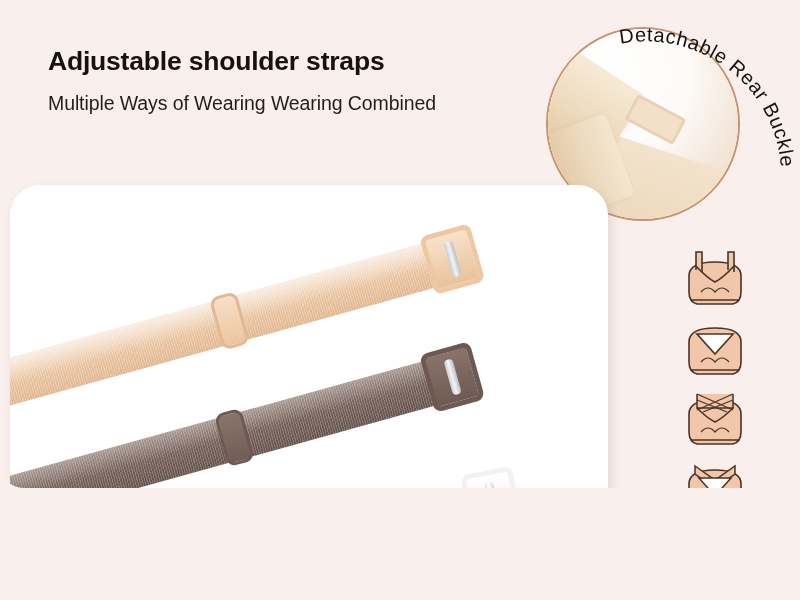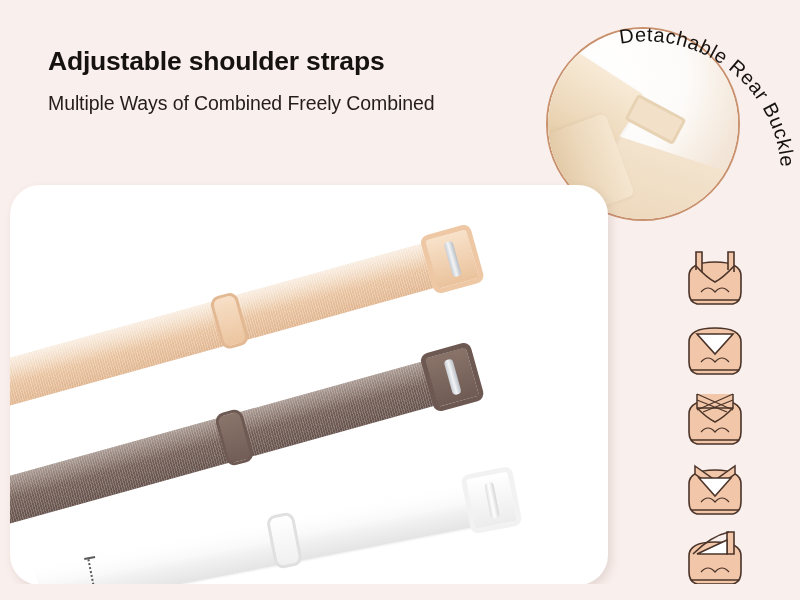--- a/index.html
+++ b/index.html
@@ -11,23 +11,24 @@
     height: 600px;
     overflow: hidden;
     background: #f9efec;
     font-family: "Liberation Sans", sans-serif;
     position: relative;
   }
   #stage {
     position: absolute;
     inset: 0;
     width: 800px;
-    height: 584px;
+    height: 488px;
     background: #f9efec;
     overflow: hidden;
+    border-radius: 24px;
   }
 
   
   .headline {
     position: absolute;
     left: 48px;
     top: 44px;
     width: 520px;
   }
   .headline .line {
@@ -317,21 +318,21 @@
   .style-icon:nth-child(4) { top: 210px; }
   .style-icon:nth-child(5) { top: 280px; }
 </style>
 </head>
 <body>
 
 <div id="stage">
 
   <div class="headline">
     <div class="line">Adjustable shoulder straps</div>
-    <div class="sub">Multiple Ways of Combined Freely Combined</div>
+    <div class="sub">Multiple Ways of Wearing Wearing Combined</div>
   </div>
 
   <div class="inset">
     <div class="photo"></div>
     <div class="garment"></div>
     <div class="strap-photo"></div>
     <div class="strap-photo2"></div>
     <div class="buckle-photo"></div>
   </div>
 

